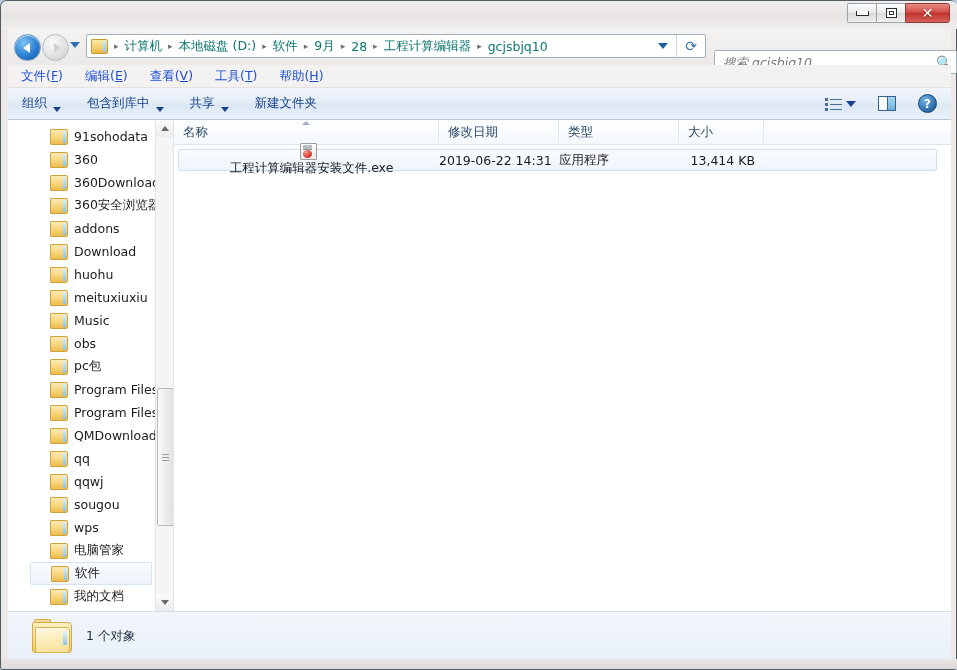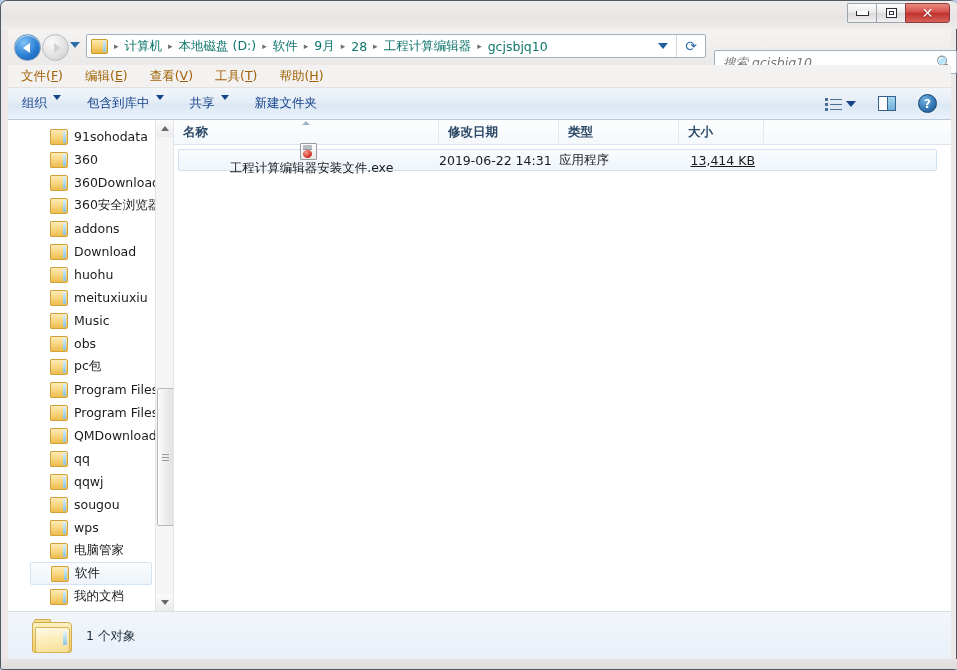--- a/index.html
+++ b/index.html
@@ -105,31 +105,31 @@
     padding-left:8px;font-family:inherit;background:transparent;
   }
   #searchicon{width:24px;text-align:center;color:#2f6fae;font-size:13px;}
 
   
   #menubar{
     position:absolute;left:7px;top:64px;width:943px;height:23px;
     background:#f3f2f1;display:flex;align-items:center;padding-left:13px;
     box-sizing:border-box;border-bottom:1px solid #e3e1df;
   }
-  .menuitem{font-size:12.5px;color:#a16207;margin-right:22px;cursor:default;}
+  .menuitem{font-size:12.5px;color:#1d4ed8;margin-right:22px;cursor:default;}
   .menuitem u{text-decoration:underline;}
 
   
   #cmdbar{
     position:absolute;left:7px;top:87px;width:943px;height:32px;
     background:linear-gradient(180deg,#f2f6fb 0%,#e3ecf6 48%,#dce7f4 52%,#e9f1f9 100%);
     border-bottom:1px solid #b9c8da;
     display:flex;align-items:center;padding-left:14px;box-sizing:border-box;
   }
-  .cmd{font-size:12.5px;color:#15428b;margin-right:26px;display:flex;align-items:flex-start;}
+  .cmd{font-size:12.5px;color:#15428b;margin-right:26px;display:flex;align-items:flex-end;}
   .cmd .dd{width:0;height:0;margin-left:6px;
     border-left:4px solid transparent;border-right:4px solid transparent;border-top:5px solid #15428b;}
   #cmdright{margin-left:auto;display:flex;align-items:center;padding-right:14px;}
   #viewicon{width:17px;height:14px;position:relative;margin-right:4px;}
   #viewicon i{position:absolute;display:block;background:#4a6e93;}
   #viewdrop{width:0;height:0;margin-right:22px;
     border-left:5px solid transparent;border-right:5px solid transparent;border-top:6px solid #15428b;}
   #paneicon{width:18px;height:15px;border:1px solid #35618f;box-sizing:border-box;
     background:#fff;margin-right:22px;display:flex;}
   #paneicon .lft{flex:1;background:#fff;}
@@ -192,21 +192,21 @@
 
   
   #listpane{flex:1;position:relative;background:#fff;overflow:hidden;}
   #colhead{
     height:24px;display:flex;align-items:stretch;
     background:linear-gradient(180deg,#fdfefe 0%,#f4f8fb 100%);
     border-bottom:1px solid #dde6ee;position:relative;
   }
   .col{
     display:flex;align-items:center;padding-left:9px;box-sizing:border-box;
-    font-size:12.5px;color:#2d4a68;border-right:1px solid #e2eaf1;position:relative;font-weight:bold;
+    font-size:12.5px;color:#2d4a68;border-right:1px solid #e2eaf1;position:relative;
   }
   .col.sorted:before{
     content:"";position:absolute;left:50%;top:1px;margin-left:-4px;
     width:0;height:0;border-left:4px solid transparent;border-right:4px solid transparent;
     border-bottom:4px solid #9fb3c6;
   }
   .col-name{width:265px;}
   .col-date{width:120px;text-align:right;}
   .col-type{width:120px;}
   .col-size{width:85px;border-right:1px solid #e2eaf1;}
@@ -216,21 +216,21 @@
     height:22px;display:flex;align-items:center;
     margin:0 14px 0 4px;box-sizing:border-box;
     background:linear-gradient(180deg,#fafcff 0%,#eef5fc 100%);
     border:1px solid #cfe0f0;border-radius:2px;
   }
   .cell{font-size:12.5px;color:#1b1b1b;box-sizing:border-box;
     display:flex;align-items:center;overflow:hidden;white-space:nowrap;}
   .cell.c-name{width:260px;padding-left:5px;flex-direction:column;}
   .cell.c-date{width:120px;}
   .cell.c-type{width:120px;}
-  .cell.c-size{width:81px;justify-content:flex-end;padding-right:5px;text-decoration:underline;}
+  .cell.c-size{width:81px;justify-content:flex-end;padding-right:5px;}
   .exeico{
     width:15px;height:15px;margin-right:6px;flex:none;position:relative;
     background:linear-gradient(180deg,#fdfdfd,#e9e9e9);
     border:1px solid #9b9b9b;border-radius:1px;
   }
   .exeico:before{content:"";position:absolute;left:2px;top:1px;width:9px;height:4px;
     background:#b9bec4;border-bottom:1px solid #8e949a;}
   .exeico:after{content:"";position:absolute;left:2px;bottom:1px;width:9px;height:8px;border-radius:50%;
     background:radial-gradient(circle at 35% 30%,#f59a8c 0%,#d8382c 60%,#a51d15 100%);}
 

